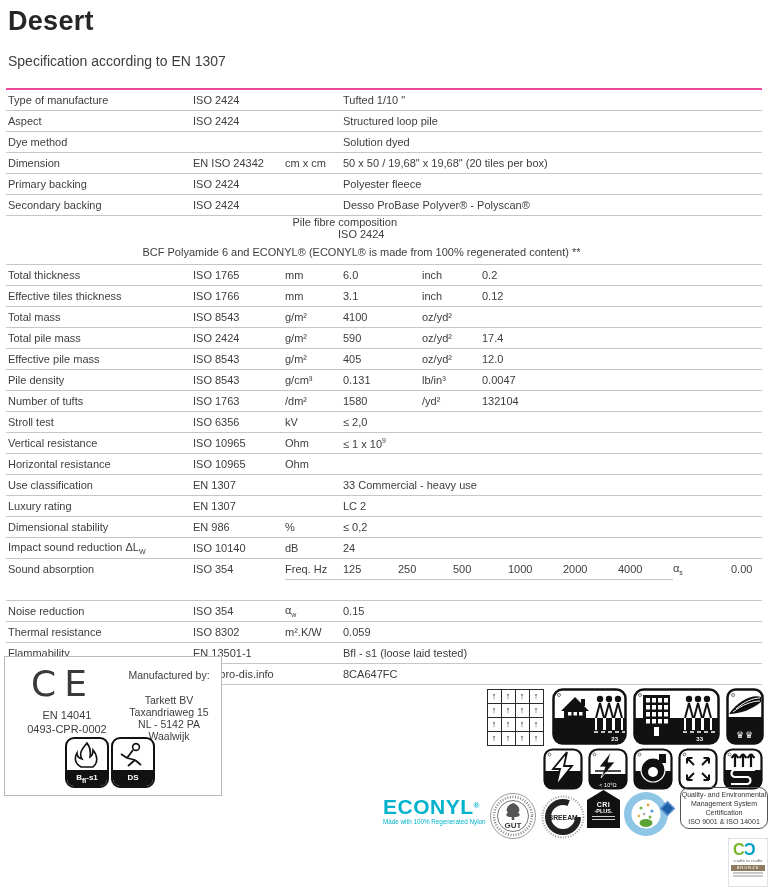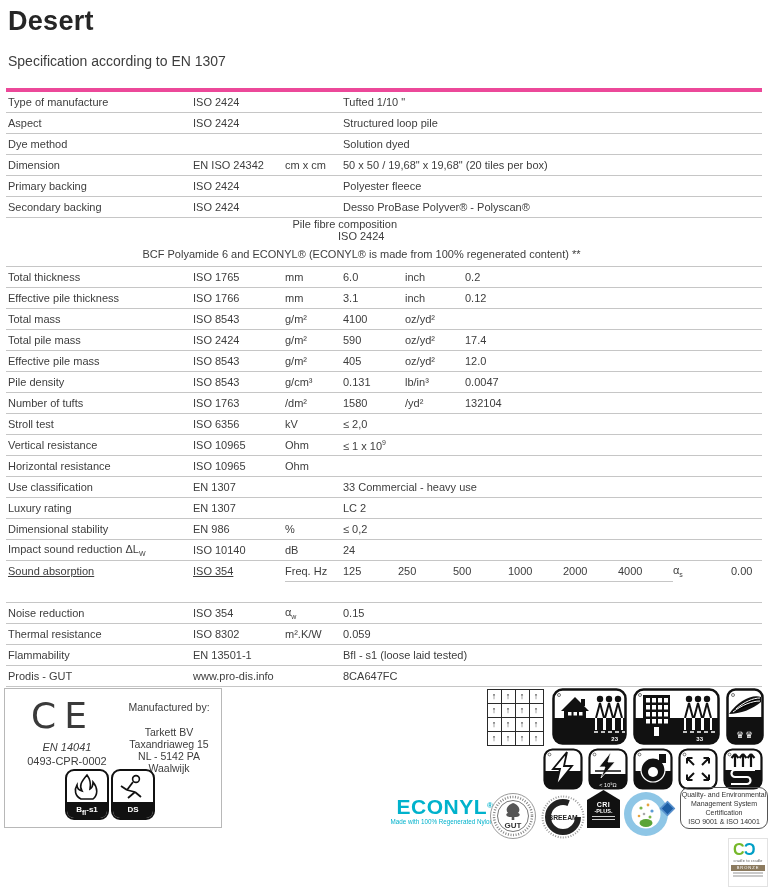--- a/index.html
+++ b/index.html
@@ -5,61 +5,61 @@
   html,body{margin:0;padding:0;}
   body{
     width:768px;height:889px;background:#ffffff;position:relative;overflow:hidden;
     font-family:"Liberation Sans",sans-serif;color:#3d3d3d;
   }
   .page{position:absolute;inset:0;}
   
   .title{position:absolute;left:8px;top:6px;font-size:27px;font-weight:bold;color:#262626;letter-spacing:0.3px;}
   .subtitle{position:absolute;left:8px;top:53px;font-size:14px;color:#3d3d3d;}
   
-  #spec-table{position:absolute;left:6px;top:88px;width:756px;border-top:4px solid #ec4899;}
+  #spec-table{position:absolute;left:6px;top:88px;width:756px;border-top:2px solid #ec4899;}
   .t-row{display:flex;align-items:center;min-height:20px;border-bottom:1px solid #c6c6c6;font-size:11px;color:#3d3d3d;background:#fff;}
   .t-row.tall{min-height:35px;flex-direction:column;}
   .t-row.tall .c-val{line-height:18px;padding:3px 45px 3px 0;}
   .c-prop{width:185px;padding-left:2px;flex:none;}
   .c-std{width:92px;flex:none;}
   .c-unit{width:58px;flex:none;}
   .c-val{flex:1;}
-  .c-val1{width:62px;flex:none;}
+  .c-val1{width:79px;flex:none;}
   .c-unit2{width:60px;flex:none;}
   .c-val2{flex:1;}
   sub{font-size:7px;}
   sup{font-size:7px;}
   .t-row.sound{align-items:stretch;min-height:41px;}
-  .t-row.sound .c-prop,.t-row.sound .c-std{display:flex;align-items:center;height:20px;align-self:flex-start;text-decoration:underline;}
+  .t-row.sound .c-prop,.t-row.sound .c-std{display:flex;align-items:center;height:20px;align-self:flex-start;}
   .c-soundwrap{flex:1;display:flex;flex-direction:row;}
   .s-row{display:flex;align-items:center;height:20px;}
   .s-top{border-bottom:1px solid #c6c6c6;}
   .c-freq{width:55px;flex:none;}
   
-  .ce-box{position:absolute;left:4px;top:688px;width:216px;height:138px;border:1px solid #b8b8b8;background:#fff;}
+  .ce-box{position:absolute;left:4px;top:656px;width:216px;height:138px;border:1px solid #b8b8b8;background:#fff;}
   .ce-mark{position:absolute;left:26px;top:6px;font-size:36px;letter-spacing:8px;color:#3a3a3a;font-family:"DejaVu Sans",sans-serif;}
-  .ce-std{position:absolute;left:0;top:52px;width:124px;text-align:center;font-size:11px;font-style:italic;}
+  .ce-std{position:absolute;left:0;top:52px;width:124px;text-align:center;font-size:11px;}
   .ce-cert{position:absolute;left:0;top:66px;width:124px;text-align:center;font-size:11px;}
   .mfg{position:absolute;left:112px;top:12px;width:104px;text-align:center;font-size:10.5px;line-height:12px;}
   .mfg-lines{margin-top:13px;}
   .picto{position:absolute;width:40px;height:47px;border:2px solid #111;border-radius:9px;background:#fff;overflow:hidden;}
   .picto .band{position:absolute;left:0;right:0;bottom:0;height:16px;background:#111;color:#fff;font-size:8px;font-weight:bold;text-align:center;line-height:15px;}
   .picto svg{position:absolute;top:1px;left:0;}
   #fire-picto{left:60px;top:80px;}
   #slip-picto{left:106px;top:80px;}
   
   .abs{position:absolute;}
   .grid-icon{position:absolute;left:487px;top:689px;width:56px;height:56px;display:grid;grid-template-columns:repeat(4,1fr);grid-template-rows:repeat(4,1fr);}
   .g-cell{border:1px solid #2a2a2a;display:flex;align-items:center;justify-content:center;font-size:9px;font-weight:bold;color:#111;margin:-0.5px;background:#fff;}
   .wide-icon,.sq-icon{position:absolute;}
   .icon-num{position:absolute;right:9px;bottom:3px;color:#fff;font-size:6px;font-weight:bold;}
   .crowns{position:absolute;left:0;right:0;bottom:5px;text-align:center;color:#fff;font-size:9px;letter-spacing:1px;}
   .res-label{position:absolute;left:0;right:0;bottom:2px;text-align:center;color:#fff;font-size:5.5px;}
   
-  .econyl{position:absolute;left:383px;top:796px;width:110px;text-align:right;}
+  .econyl{position:absolute;left:383px;top:796px;width:110px;}
   .econyl-brand{font-size:21px;font-weight:bold;color:#00b2cc;letter-spacing:0.5px;line-height:22px;}
   .econyl-reg{font-size:8px;vertical-align:super;color:#00b2cc;font-weight:bold;}
   .econyl-tag{font-size:6.3px;color:#00b2cc;margin-top:0px;}
   .iso-box{position:absolute;left:680px;top:787px;width:86px;height:40px;border:1.3px solid #555;border-radius:9px;display:flex;flex-direction:column;justify-content:center;text-align:center;font-size:7px;line-height:9px;color:#333;}
   .cri{position:absolute;left:587px;top:790px;width:33px;height:38px;background:#111;clip-path:polygon(50% 0,100% 26%,100% 100%,0 100%,0 26%);color:#fff;text-align:center;}
   .cri .l1{font-size:7px;font-weight:bold;margin-top:11px;letter-spacing:0.5px;}
   .cri .l2{font-size:5.5px;font-weight:bold;}
   .cri .tiny{height:1.5px;background:#cfcfcf;margin:1.5px 5px 0 5px;}
   .diamond{position:absolute;left:662px;top:803px;width:11px;height:11px;background:#1d5fa5;transform:rotate(45deg);box-shadow:inset 0 0 0 1.5px #5b93cf;}
   .c2c{position:absolute;left:728px;top:838px;width:38px;height:47px;background:#fff;border:1px solid #e2e2e2;text-align:center;}
@@ -123,21 +123,21 @@
       </div>
       <div class="t-row">
         <div class="c-prop">Total thickness</div>
         <div class="c-std">ISO 1765</div>
         <div class="c-unit">mm</div>
         <div class="c-val1">6.0</div>
         <div class="c-unit2">inch</div>
         <div class="c-val2">0.2</div>
       </div>
       <div class="t-row">
-        <div class="c-prop">Effective pile thickness</div>
+        <div class="c-prop">Effective tiles thickness</div>
         <div class="c-std">ISO 1766</div>
         <div class="c-unit">mm</div>
         <div class="c-val1">3.1</div>
         <div class="c-unit2">inch</div>
         <div class="c-val2">0.12</div>
       </div>
       <div class="t-row">
         <div class="c-prop">Total mass</div>
         <div class="c-std">ISO 8543</div>
         <div class="c-unit">g/m²</div>

